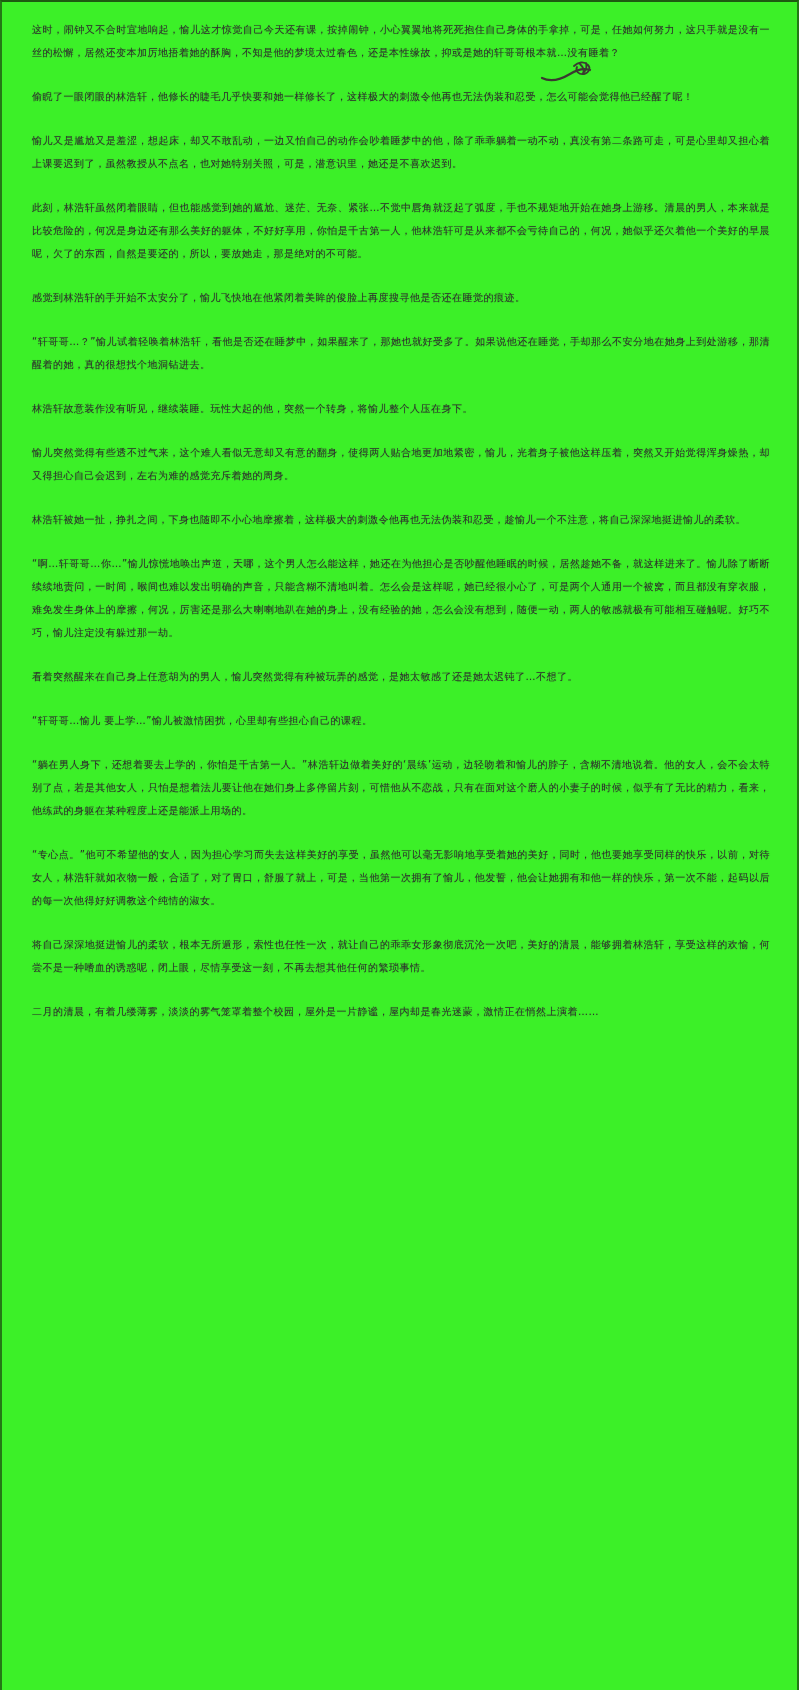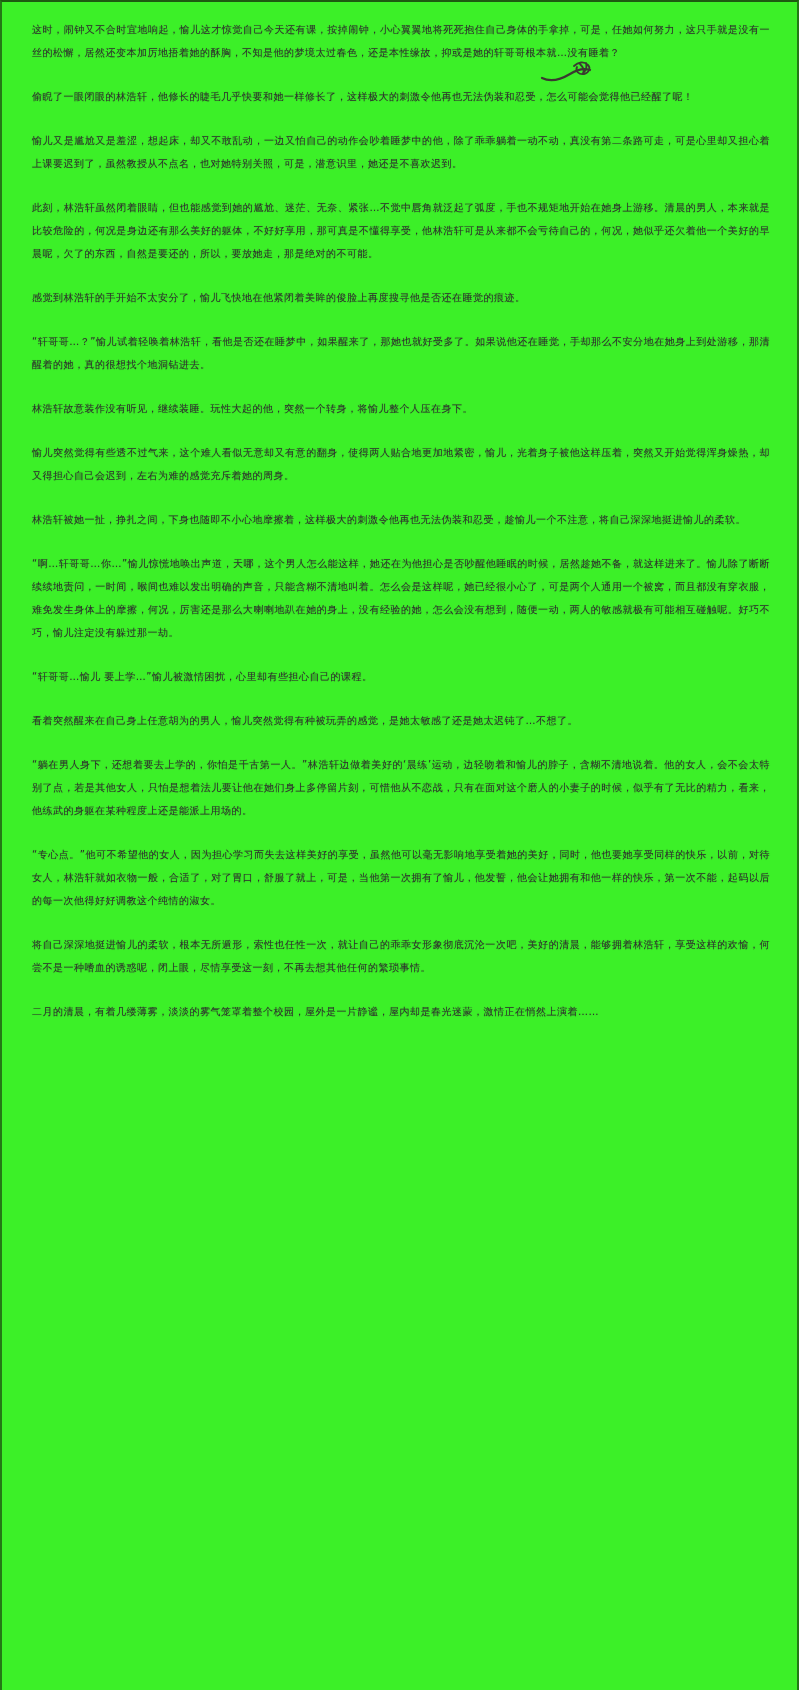--- a/index.html
+++ b/index.html
@@ -47,29 +47,29 @@
   }
 </style>
 </head>
 <body>
 
 <div class="page">
   <div class="text-area" id="paragraph-container">
       <p>这时，闹钟又不合时宜地响起，愉儿这才惊觉自己今天还有课，按掉闹钟，小心翼翼地将死死抱住自己身体的手拿掉，可是，任她如何努力，这只手就是没有一丝的松懈，居然还变本加厉地捂着她的酥胸，不知是他的梦境太过春色，还是本性缘故，抑或是她的轩哥哥根本就…没有睡着？</p>
       <p>偷睨了一眼闭眼的林浩轩，他修长的睫毛几乎快要和她一样修长了，这样极大的刺激令他再也无法伪装和忍受，怎么可能会觉得他已经醒了呢！</p>
       <p>愉儿又是尴尬又是羞涩，想起床，却又不敢乱动，一边又怕自己的动作会吵着睡梦中的他，除了乖乖躺着一动不动，真没有第二条路可走，可是心里却又担心着上课要迟到了，虽然教授从不点名，也对她特别关照，可是，潜意识里，她还是不喜欢迟到。</p>
-      <p>此刻，林浩轩虽然闭着眼睛，但也能感觉到她的尴尬、迷茫、无奈、紧张…不觉中唇角就泛起了弧度，手也不规矩地开始在她身上游移。清晨的男人，本来就是比较危险的，何况是身边还有那么美好的躯体，不好好享用，那可真是不懂得享受，他林浩轩可是从来都不会亏待自己的，何况，她似乎还欠着他一个美好的早晨呢，欠了的东西，自然是要还的，所以，要放她走，那是绝对的不可能。</p>
+      <p>此刻，林浩轩虽然闭着眼睛，但也能感觉到她的尴尬、迷茫、无奈、紧张…不觉中唇角就泛起了弧度，手也不规矩地开始在她身上游移。清晨的男人，本来就是比较危险的，何况是身边还有那么美好的躯体，不好好享用，你怕是千古第一人，他林浩轩可是从来都不会亏待自己的，何况，她似乎还欠着他一个美好的早晨呢，欠了的东西，自然是要还的，所以，要放她走，那是绝对的不可能。</p>
       <p>感觉到林浩轩的手开始不太安分了，愉儿飞快地在他紧闭着美眸的俊脸上再度搜寻他是否还在睡觉的痕迹。</p>
       <p>“轩哥哥…？”愉儿试着轻唤着林浩轩，看他是否还在睡梦中，如果醒来了，那她也就好受多了。如果说他还在睡觉，手却那么不安分地在她身上到处游移，那清醒着的她，真的很想找个地洞钻进去。</p>
       <p>林浩轩故意装作没有听见，继续装睡。玩性大起的他，突然一个转身，将愉儿整个人压在身下。</p>
       <p>愉儿突然觉得有些透不过气来，这个难人看似无意却又有意的翻身，使得两人贴合地更加地紧密，愉儿，光着身子被他这样压着，突然又开始觉得浑身燥热，却又得担心自己会迟到，左右为难的感觉充斥着她的周身。</p>
       <p>林浩轩被她一扯，挣扎之间，下身也随即不小心地摩擦着，这样极大的刺激令他再也无法伪装和忍受，趁愉儿一个不注意，将自己深深地挺进愉儿的柔软。</p>
       <p>“啊…轩哥哥…你…”愉儿惊慌地唤出声道，天哪，这个男人怎么能这样，她还在为他担心是否吵醒他睡眠的时候，居然趁她不备，就这样进来了。愉儿除了断断续续地责问，一时间，喉间也难以发出明确的声音，只能含糊不清地叫着。怎么会是这样呢，她已经很小心了，可是两个人通用一个被窝，而且都没有穿衣服，难免发生身体上的摩擦，何况，厉害还是那么大喇喇地趴在她的身上，没有经验的她，怎么会没有想到，随便一动，两人的敏感就极有可能相互碰触呢。好巧不巧，愉儿注定没有躲过那一劫。</p>
+      <p>看着突然醒来在自己身上任意胡为的男人，愉儿突然觉得有种被玩弄的感觉，是她太敏感了还是她太迟钝了…不想了。</p>
       <p>“轩哥哥…愉儿 要上学…”愉儿被激情困扰，心里却有些担心自己的课程。</p>
-      <p>看着突然醒来在自己身上任意胡为的男人，愉儿突然觉得有种被玩弄的感觉，是她太敏感了还是她太迟钝了…不想了。</p>
       <p>“躺在男人身下，还想着要去上学的，你怕是千古第一人。”林浩轩边做着美好的‘晨练’运动，边轻吻着和愉儿的脖子，含糊不清地说着。他的女人，会不会太特别了点，若是其他女人，只怕是想着法儿要让他在她们身上多停留片刻，可惜他从不恋战，只有在面对这个磨人的小妻子的时候，似乎有了无比的精力，看来，他练武的身躯在某种程度上还是能派上用场的。</p>
       <p>“专心点。”他可不希望他的女人，因为担心学习而失去这样美好的享受，虽然他可以毫无影响地享受着她的美好，同时，他也要她享受同样的快乐，以前，对待女人，林浩轩就如衣物一般，合适了，对了胃口，舒服了就上，可是，当他第一次拥有了愉儿，他发誓，他会让她拥有和他一样的快乐，第一次不能，起码以后的每一次他得好好调教这个纯情的淑女。</p>
       <p>将自己深深地挺进愉儿的柔软，根本无所遁形，索性也任性一次，就让自己的乖乖女形象彻底沉沦一次吧，美好的清晨，能够拥着林浩轩，享受这样的欢愉，何尝不是一种嗜血的诱惑呢，闭上眼，尽情享受这一刻，不再去想其他任何的繁琐事情。</p>
       <p>二月的清晨，有着几缕薄雾，淡淡的雾气笼罩着整个校园，屋外是一片静谧，屋内却是春光迷蒙，激情正在悄然上演着……</p>
     </div>
 
   <svg class="scribble" viewBox="0 0 54 26" aria-hidden="true">
     <path d="M2 20 C 10 24, 20 22, 30 16 C 38 11, 44 10, 50 12" fill="none" stroke="#3a3a30" stroke-width="2.2" stroke-linecap="round"></path>
     <path d="M34 8 C 38 4, 44 3, 48 7 C 51 10, 49 15, 44 16 C 39 17, 35 13, 37 9
              M40 6 C 43 9, 45 12, 43 15 M46 5 C 47 9, 46 13, 44 14" fill="none" stroke="#3a3a30" stroke-width="1.8" stroke-linecap="round"></path>

